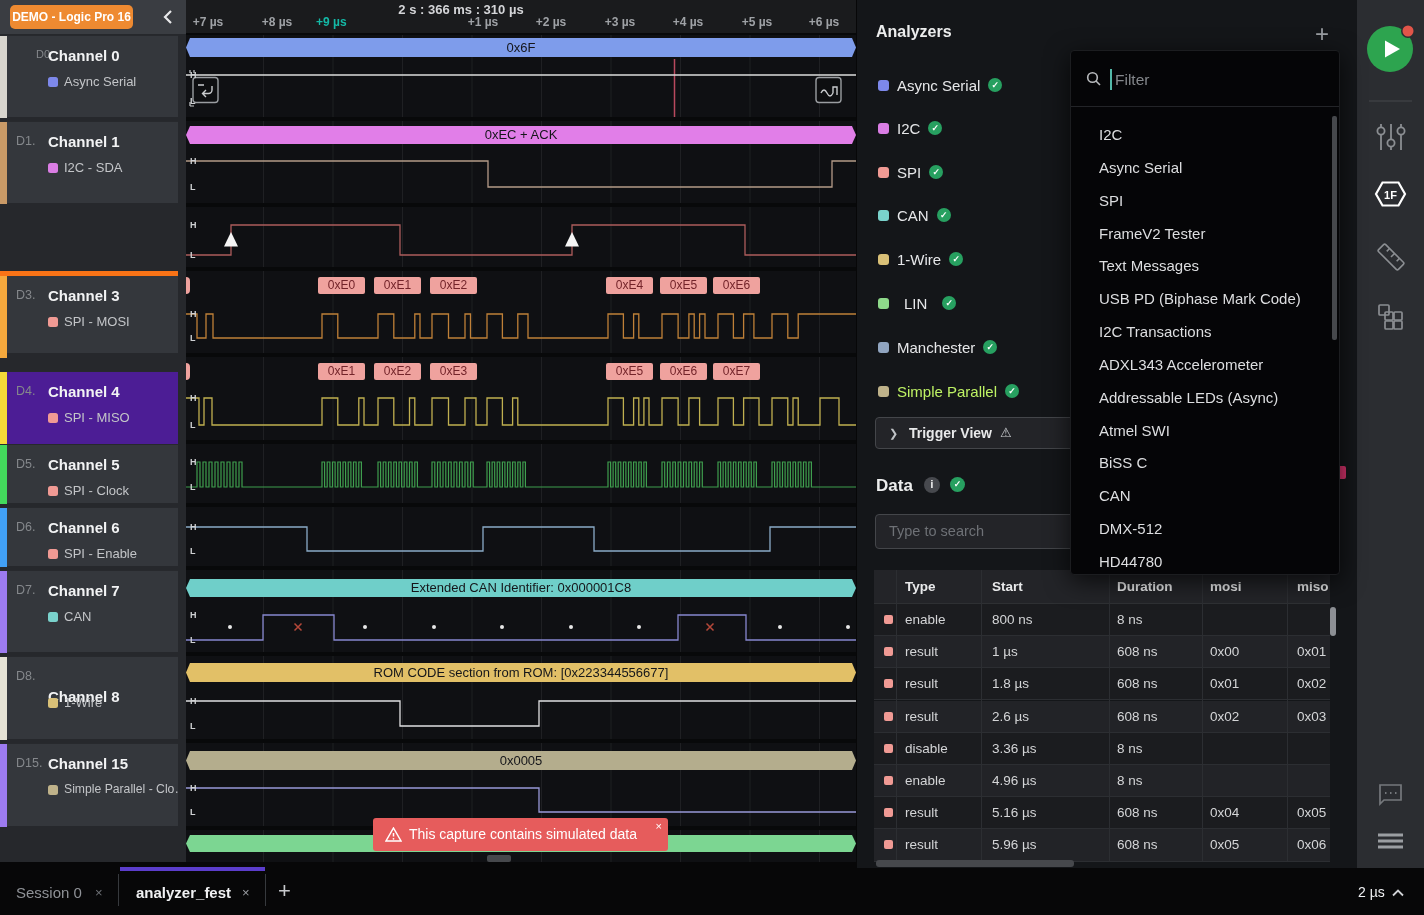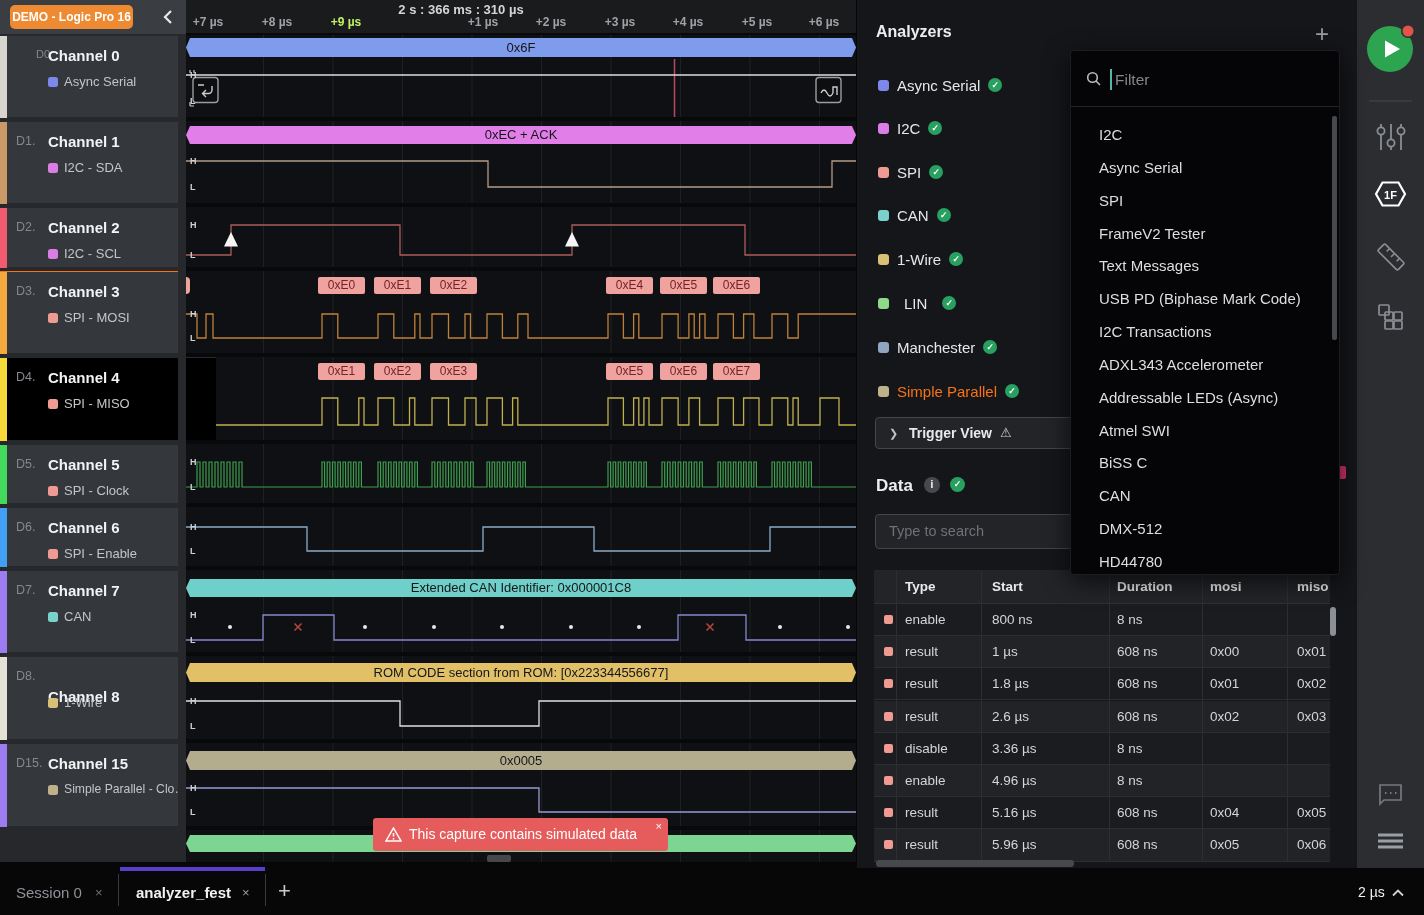--- a/index.html
+++ b/index.html
@@ -5,21 +5,21 @@
 body { width:1424px; height:915px; background:#070708; font-family:"Liberation Sans",sans-serif;
        position:relative; overflow:hidden; }
 </style></head>
 <body>
 
 <div style="position:absolute;left:186px;top:0;width:670px;height:862px;background:#0f1013;">
   <div style="position:absolute;left:0;top:0;width:670px;height:33px;background:#1a1b1d;"></div>
   <div style="position:absolute;left:89px;top:2px;width:372px;text-align:center;font-size:13px;font-weight:bold;color:#d4d5d8;">2 s : 366 ms : 310 µs</div>
     <div style="position:absolute;left:-8px;top:15px;width:60px;text-align:center;font-size:12px;font-weight:bold;color:#9fa2a6;">+7 µs</div>
     <div style="position:absolute;left:61px;top:15px;width:60px;text-align:center;font-size:12px;font-weight:bold;color:#9fa2a6;">+8 µs</div>
-    <div style="position:absolute;left:130px;top:15px;width:60px;text-align:center;font-size:12px;font-weight:bold;color:#bef264;">+9 µs</div>
+    <div style="position:absolute;left:130px;top:15px;width:60px;text-align:left;font-size:12px;font-weight:bold;color:#14b8a6;">+9 µs</div>
     <div style="position:absolute;left:267px;top:15px;width:60px;text-align:center;font-size:12px;font-weight:bold;color:#9fa2a6;">+1 µs</div>
     <div style="position:absolute;left:335px;top:15px;width:60px;text-align:center;font-size:12px;font-weight:bold;color:#9fa2a6;">+2 µs</div>
     <div style="position:absolute;left:404px;top:15px;width:60px;text-align:center;font-size:12px;font-weight:bold;color:#9fa2a6;">+3 µs</div>
     <div style="position:absolute;left:472px;top:15px;width:60px;text-align:center;font-size:12px;font-weight:bold;color:#9fa2a6;">+4 µs</div>
     <div style="position:absolute;left:541px;top:15px;width:60px;text-align:center;font-size:12px;font-weight:bold;color:#9fa2a6;">+5 µs</div>
     <div style="position:absolute;left:608px;top:15px;width:60px;text-align:center;font-size:12px;font-weight:bold;color:#9fa2a6;">+6 µs</div>
   <svg width="670" height="862" viewBox="186 0 670 862" style="position:absolute;left:0;top:0">
       <line x1="263.5" y1="33" x2="263.5" y2="862" stroke="#1f2023" stroke-width="1"></line>
       <line x1="333" y1="33" x2="333" y2="862" stroke="#1f2023" stroke-width="1"></line>
       <line x1="402.5" y1="33" x2="402.5" y2="862" stroke="#1f2023" stroke-width="1"></line>
@@ -138,35 +138,28 @@
       <div style="position:absolute;left:48px;top:41px;width:10px;height:10px;border-radius:2.5px;background:#7d88ea;"></div>
       <div style="position:absolute;left:64px;top:38px;font-size:13px;color:#c3c5c8;white-space:nowrap;max-width:118px;overflow:hidden;">Async Serial</div>
     </div>
     <div style="position:absolute;left:0;top:121px;width:186px;height:82px;background:#34373c;border-top:1px solid #27292d;">
       <div style="position:absolute;left:0;top:0;width:7px;height:82px;background:#c99a67;"></div>
       <div style="position:absolute;left:16px;top:12px;font-size:12.5px;color:#85888c;">D1.</div>
       <div style="position:absolute;left:48px;top:11px;font-size:15px;font-weight:bold;color:#f2f3f4;">Channel 1</div>
       <div style="position:absolute;left:48px;top:41px;width:10px;height:10px;border-radius:2.5px;background:#da7de4;"></div>
       <div style="position:absolute;left:64px;top:38px;font-size:13px;color:#c3c5c8;white-space:nowrap;max-width:118px;overflow:hidden;">I2C - SDA</div>
     </div>
-    <div style="position:absolute;left:0;top:207px;width:186px;height:60px;background:#34373c;border-top:1px solid #27292d;">
-      <div style="position:absolute;left:0;top:0;width:7px;height:60px;background:#f05c6e;"></div>
-      <div style="position:absolute;left:16px;top:12px;font-size:12.5px;color:#85888c;">D2.</div>
-      <div style="position:absolute;left:48px;top:11px;font-size:15px;font-weight:bold;color:#f2f3f4;">Channel 2</div>
-      <div style="position:absolute;left:48px;top:41px;width:10px;height:10px;border-radius:2.5px;background:#da7de4;"></div>
-      <div style="position:absolute;left:64px;top:38px;font-size:13px;color:#c3c5c8;white-space:nowrap;max-width:118px;overflow:hidden;">I2C - SCL</div>
-    </div>
-    <div style="position:absolute;left:0;top:271px;width:186px;height:82px;background:#34373c;border-top:1px solid #f97316;">
+    <div style="position:absolute;left:0;top:271px;width:186px;height:82px;background:#34373c;border-top:5px solid #f97316;">
       <div style="position:absolute;left:0;top:0;width:7px;height:82px;background:#f5a83d;"></div>
       <div style="position:absolute;left:16px;top:12px;font-size:12.5px;color:#85888c;">D3.</div>
       <div style="position:absolute;left:48px;top:11px;font-size:15px;font-weight:bold;color:#f2f3f4;">Channel 3</div>
       <div style="position:absolute;left:48px;top:41px;width:10px;height:10px;border-radius:2.5px;background:#f09a94;"></div>
       <div style="position:absolute;left:64px;top:38px;font-size:13px;color:#c3c5c8;white-space:nowrap;max-width:118px;overflow:hidden;">SPI - MOSI</div>
     </div>
-    <div style="position:absolute;left:0;top:357px;width:216px;height:83px;background:#000000;border-top:1px solid #27292d;">
+    <div style="position:absolute;left:0;top:371px;width:186px;height:83px;background:#4c1d95;border-top:1px solid #27292d;">
       <div style="position:absolute;left:0;top:0;width:7px;height:83px;background:#f5d938;"></div>
       <div style="position:absolute;left:16px;top:12px;font-size:12.5px;color:#85888c;">D4.</div>
       <div style="position:absolute;left:48px;top:11px;font-size:15px;font-weight:bold;color:#f2f3f4;">Channel 4</div>
       <div style="position:absolute;left:48px;top:41px;width:10px;height:10px;border-radius:2.5px;background:#f09a94;"></div>
       <div style="position:absolute;left:64px;top:38px;font-size:13px;color:#c3c5c8;white-space:nowrap;max-width:118px;overflow:hidden;">SPI - MISO</div>
     </div>
     <div style="position:absolute;left:0;top:444px;width:186px;height:59px;background:#34373c;border-top:1px solid #27292d;">
       <div style="position:absolute;left:0;top:0;width:7px;height:59px;background:#43d95c;"></div>
       <div style="position:absolute;left:16px;top:12px;font-size:12.5px;color:#85888c;">D5.</div>
       <div style="position:absolute;left:48px;top:11px;font-size:15px;font-weight:bold;color:#f2f3f4;">Channel 5</div>
@@ -238,21 +231,21 @@
     <span style="font-size:15px;font-weight:500;color:#e6e7e9;">LIN</span>
     <span style="display:inline-block;width:14px;height:14px;border-radius:50%;background:#27a060;color:#fff;font-size:9px;font-weight:bold;text-align:center;line-height:14px;vertical-align:middle;">✓</span>
   </div>
 <div style="position:absolute;left:878px;top:329px;height:36px;display:flex;align-items:center;gap:8px;">
     <span style="width:11px;height:11px;border-radius:3px;background:#91a5c0;"></span>
     <span style="font-size:15px;font-weight:500;color:#e6e7e9;">Manchester</span>
     <span style="display:inline-block;width:14px;height:14px;border-radius:50%;background:#27a060;color:#fff;font-size:9px;font-weight:bold;text-align:center;line-height:14px;vertical-align:middle;">✓</span>
   </div>
 <div style="position:absolute;left:878px;top:373px;height:36px;display:flex;align-items:center;gap:8px;">
     <span style="width:11px;height:11px;border-radius:3px;background:#bfb28a;"></span>
-    <span style="font-size:15px;font-weight:500;color:#f97316;">Simple Parallel</span>
+    <span style="font-size:15px;font-weight:500;color:#bef264;">Simple Parallel</span>
     <span style="display:inline-block;width:14px;height:14px;border-radius:50%;background:#27a060;color:#fff;font-size:9px;font-weight:bold;text-align:center;line-height:14px;vertical-align:middle;">✓</span>
   </div>
 <div style="position:absolute;left:875px;top:417px;width:463px;height:32px;background:#232428;border:1px solid #44464a;border-radius:4px;">
   <span style="position:absolute;left:13px;top:9px;font-size:11px;color:#c0c3c7;">❯</span>
   <span style="position:absolute;left:33px;top:7px;font-size:14px;font-weight:bold;color:#e8e9ea;">Trigger View</span>
   <span style="position:absolute;left:124px;top:7px;font-size:13px;color:#cfd2d5;">⚠</span>
 </div>
 <div style="position:absolute;left:876px;top:476px;font-size:17px;font-weight:bold;color:#eceded;">Data</div>
 <div style="position:absolute;left:924px;top:477px;width:16px;height:16px;border-radius:50%;background:#47494e;color:#fff;
      font-size:10px;font-weight:bold;text-align:center;line-height:16px;">i</div>

